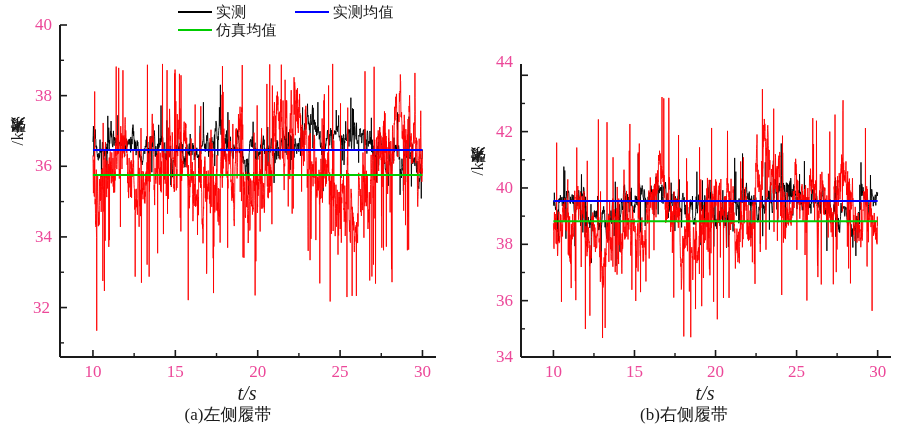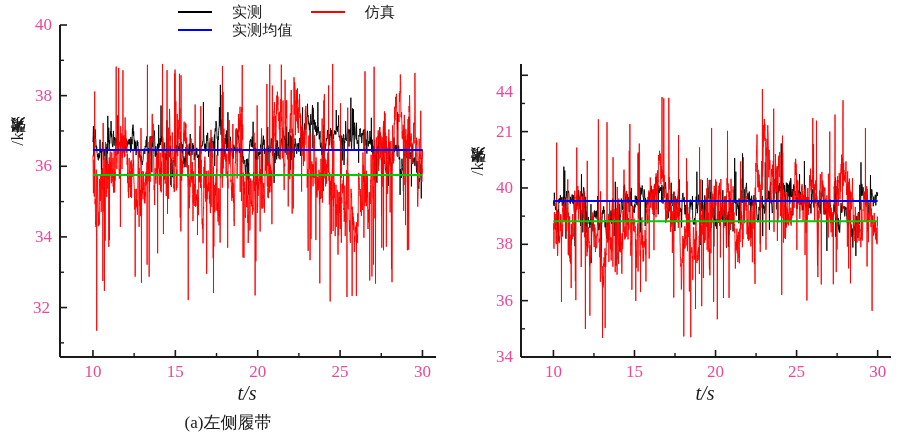--- a/index.html
+++ b/index.html
@@ -44,21 +44,21 @@
     row-gap: 1px;
     font-size: 15.5px;
     line-height: 1.12;
     white-space: nowrap;
   }
   #legend-a { left: 178px; top: 4px; }
 
   .legend-entry {
     display: flex;
     align-items: center;
-    gap: 20px;
+    gap: 4px;
   }
   .legend-swatch {
     display: inline-block;
     width: 34px;
     height: 0;
     border-top-width: 2.4px;
     border-top-style: solid;
     flex: 0 0 auto;
   }
   .legend-label {
@@ -98,21 +98,21 @@
   .axis-title-x {
     position: absolute;
     font-size: 20px;
     font-style: italic;
     font-family: "Liberation Serif", "DejaVu Serif", serif;
     transform: translateX(-50%);
     white-space: nowrap;
   }
   .panel-caption {
     position: absolute;
-    bottom: 4px;
+    bottom: 12px;
     width: 100%;
     text-align: center;
     font-size: 17px;
     font-family: "DejaVu Sans", "Liberation Sans", sans-serif;
     white-space: nowrap;
   }
   .caption-idx {
     font-family: "Liberation Serif", "DejaVu Serif", serif;
   }
 </style>
@@ -157,26 +157,26 @@
           <line x1="298.89867841409693" y1="357" x2="298.89867841409693" y2="353" stroke="#1a1a1a" stroke-width="1.4"></line>
           <line x1="381.2775330396476" y1="357" x2="381.2775330396476" y2="353" stroke="#1a1a1a" stroke-width="1.4"></line>
         </g>
       </svg>
     <div class="legend" id="legend-a">
         <div class="legend-entry">
           <span class="legend-swatch" style="border-top-color: rgb(0, 0, 0);"></span>
           <span class="legend-label">实测</span>
         </div>
         <div class="legend-entry">
-          <span class="legend-swatch" style="border-top-color: rgb(255, 0, 0);"></span>
-          <span class="legend-label">仿真</span>
+          <span class="legend-swatch" style="border-top-color: rgb(0, 0, 255);"></span>
+          <span class="legend-label">实测均值</span>
         </div>
         <div class="legend-entry">
-          <span class="legend-swatch" style="border-top-color: rgb(0, 0, 255);"></span>
-          <span class="legend-label">实测均值</span>
+          <span class="legend-swatch" style="border-top-color: rgb(0, 204, 0);"></span>
+          <span class="legend-label">仿真均值</span>
         </div>
       </div>
     <div class="panel-caption">
       <span class="caption-idx">(a)</span><span>左侧履带</span>
     </div>
   <div class="tick-label ytick-label" style="left: 12px; top: 307.553px; width: 38px;">32</div>
       <div class="tick-label ytick-label" style="left: 14px; top: 236.915px; width: 38px;">34</div>
       <div class="tick-label ytick-label" style="left: 14px; top: 166.277px; width: 38px;">36</div>
       <div class="tick-label ytick-label" style="left: 14px; top: 95.6383px; width: 38px;">38</div>
       <div class="tick-label ytick-label" style="left: 14px; top: 25px; width: 38px;">40</div>
@@ -221,26 +221,29 @@
           <line x1="259.5374449339207" y1="357" x2="259.5374449339207" y2="350" stroke="#1a1a1a" stroke-width="1.6"></line>
           <line x1="340.5947136563877" y1="357" x2="340.5947136563877" y2="350" stroke="#1a1a1a" stroke-width="1.6"></line>
           <line x1="421.6519823788546" y1="357" x2="421.6519823788546" y2="350" stroke="#1a1a1a" stroke-width="1.6"></line>
           <line x1="137.95154185022028" y1="357" x2="137.95154185022028" y2="353" stroke="#1a1a1a" stroke-width="1.4"></line>
           <line x1="219.00881057268722" y1="357" x2="219.00881057268722" y2="353" stroke="#1a1a1a" stroke-width="1.4"></line>
           <line x1="300.06607929515417" y1="357" x2="300.06607929515417" y2="353" stroke="#1a1a1a" stroke-width="1.4"></line>
           <line x1="381.12334801762114" y1="357" x2="381.12334801762114" y2="353" stroke="#1a1a1a" stroke-width="1.4"></line>
         </g>
       </svg>
 
+    <div class="panel-caption">
+      <span class="caption-idx">(b)</span><span>右侧履带</span>
+    </div>
   <div class="tick-label ytick-label" style="left: 19px; top: 357px; width: 38px;">34</div>
       <div class="tick-label ytick-label" style="left: 19px; top: 300.654px; width: 38px;">36</div>
       <div class="tick-label ytick-label" style="left: 19px; top: 244.308px; width: 38px;">38</div>
       <div class="tick-label ytick-label" style="left: 19px; top: 187.962px; width: 38px;">40</div>
-      <div class="tick-label ytick-label" style="left: 19px; top: 131.615px; width: 38px;">21</div>
-      <div class="tick-label ytick-label" style="left: 19px; top: 92px; width: 38px;">44</div>
+      <div class="tick-label ytick-label" style="left: 19px; top: 131.615px; width: 38px;">42</div>
+      <div class="tick-label ytick-label" style="left: 19px; top: 62px; width: 38px;">44</div>
       <div class="tick-label xtick-label" style="left: 97.4229px; top: 362px;">10</div>
       <div class="tick-label xtick-label" style="left: 178.48px; top: 362px;">15</div>
       <div class="tick-label xtick-label" style="left: 259.537px; top: 362px;">20</div>
       <div class="tick-label xtick-label" style="left: 340.595px; top: 362px;">25</div>
       <div class="tick-label xtick-label" style="left: 421.652px; top: 362px;">30</div>
       <div class="axis-title-y" style="left: 12px; top: 150px;"><span>张紧力</span><span class="unit">/kN</span></div>
       <div class="axis-title-x" style="left: 249px; top: 382px;">t/s</div>
     </div>
 
 </div>

